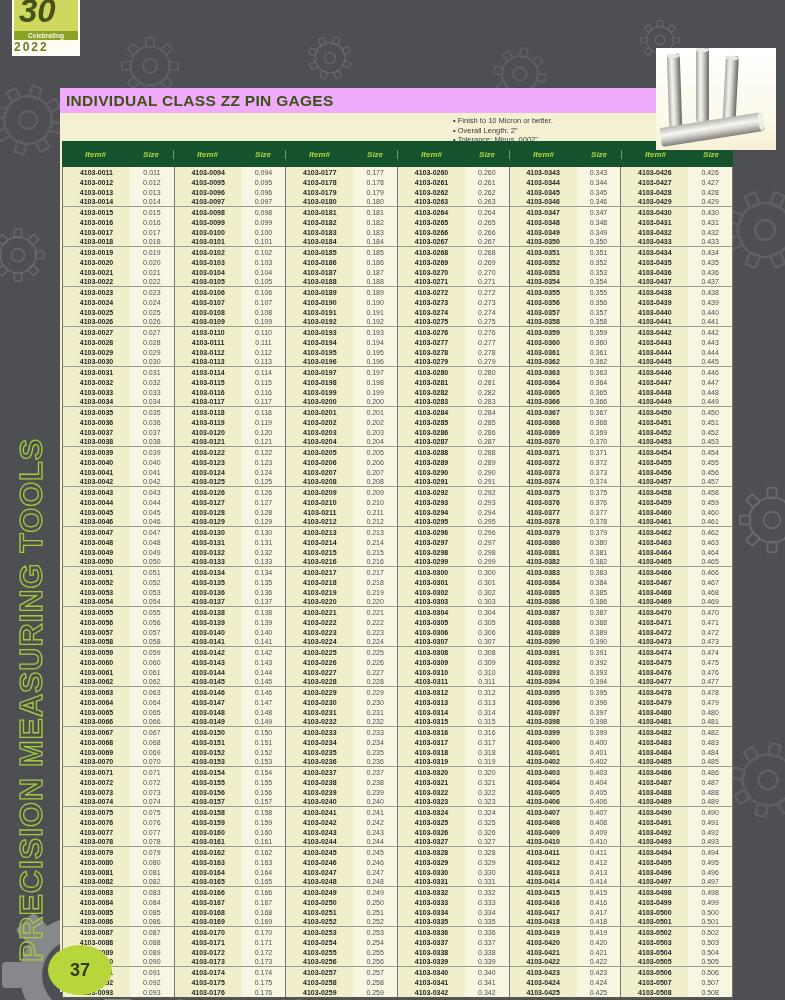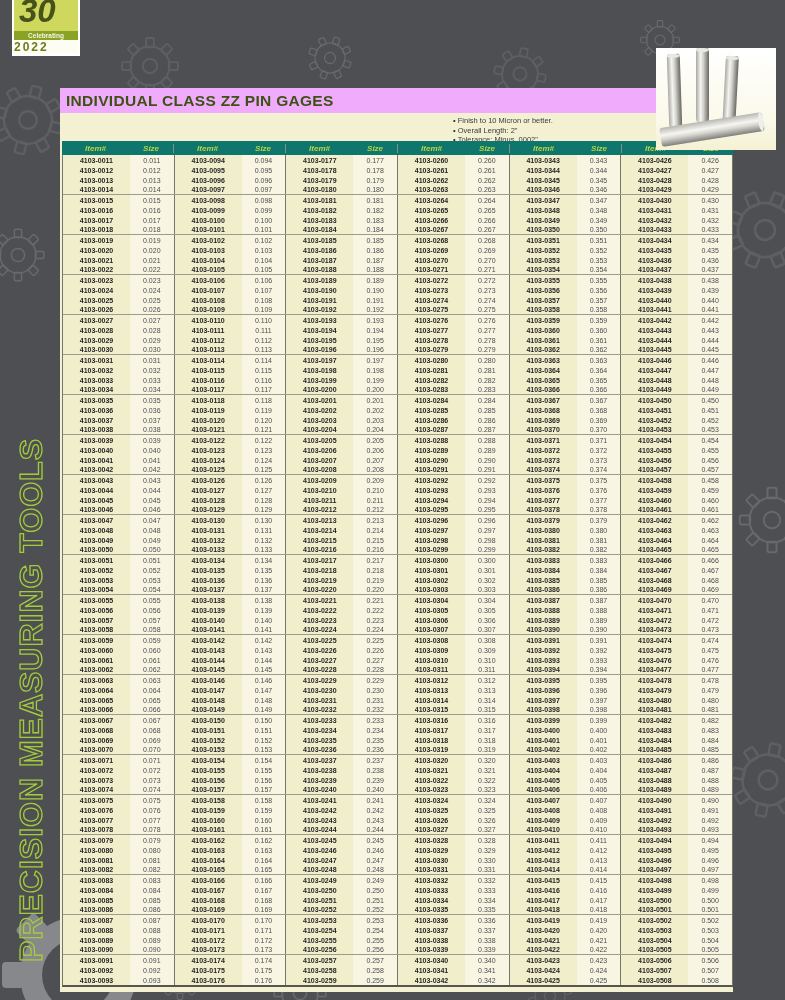--- a/index.html
+++ b/index.html
@@ -52,21 +52,21 @@
   .pin-v .cap{position:absolute;top:0;left:0;width:100%;height:4px;border-radius:50%;
          background:#e8e8e4;}
   .pin-h{position:absolute;left:4px;top:72px;width:104px;height:19px;transform:rotate(-9deg);
          border-radius:3px;
          background:linear-gradient(180deg,#b8b7b1,#f6f6f2 40%,#d9d8d2 60%,#7f7e78);}
   .pin-h .cap{position:absolute;right:0;top:0;width:5px;height:100%;border-radius:50%;
          background:#efefeb;}
 
   
   .gage-table{position:absolute;left:62px;top:141px;width:671px;z-index:2;}
-  .thead{display:flex;height:14px;background:#0f766e;align-items:center;}
+  .thead{display:flex;height:26px;background:#14532d;align-items:center;}
   .thead .pair{border-right:1px solid #8a8b8d;}
   .hcell{display:flex;align-items:center;justify-content:center;color:#b7d53d;
          font-size:8px;font-weight:bold;font-style:italic;box-sizing:border-box;}
   .tbody{border-left:1px solid #75766c;border-right:1px solid #75766c;
          border-bottom:2px solid #55564e;background:#f1eecb;}
   .trow{display:flex;height:10px;box-sizing:border-box;}
   .trow.group-end{border-bottom:1px solid #9b9c8e;}
   .pair{flex:1;display:flex;border-right:1px solid #75766c;box-sizing:border-box;min-width:0;}
   .pair:last-child{border-right:none;}
   .cell{display:flex;align-items:center;justify-content:center;box-sizing:border-box;
@@ -2356,14 +2356,17 @@
           <div class="pair">
             <div class="cell item">4103-0508</div>
             <div class="cell size">0.508</div>
           </div>
         </div>
       </div>
   </div>
 
   <div class="sidebar-label">PRECISION MEASURING TOOLS</div>
 
+  <div class="page-badge">
+    <span class="page-number">37</span>
+  </div>
 
 </div>
 
 </body></html>

